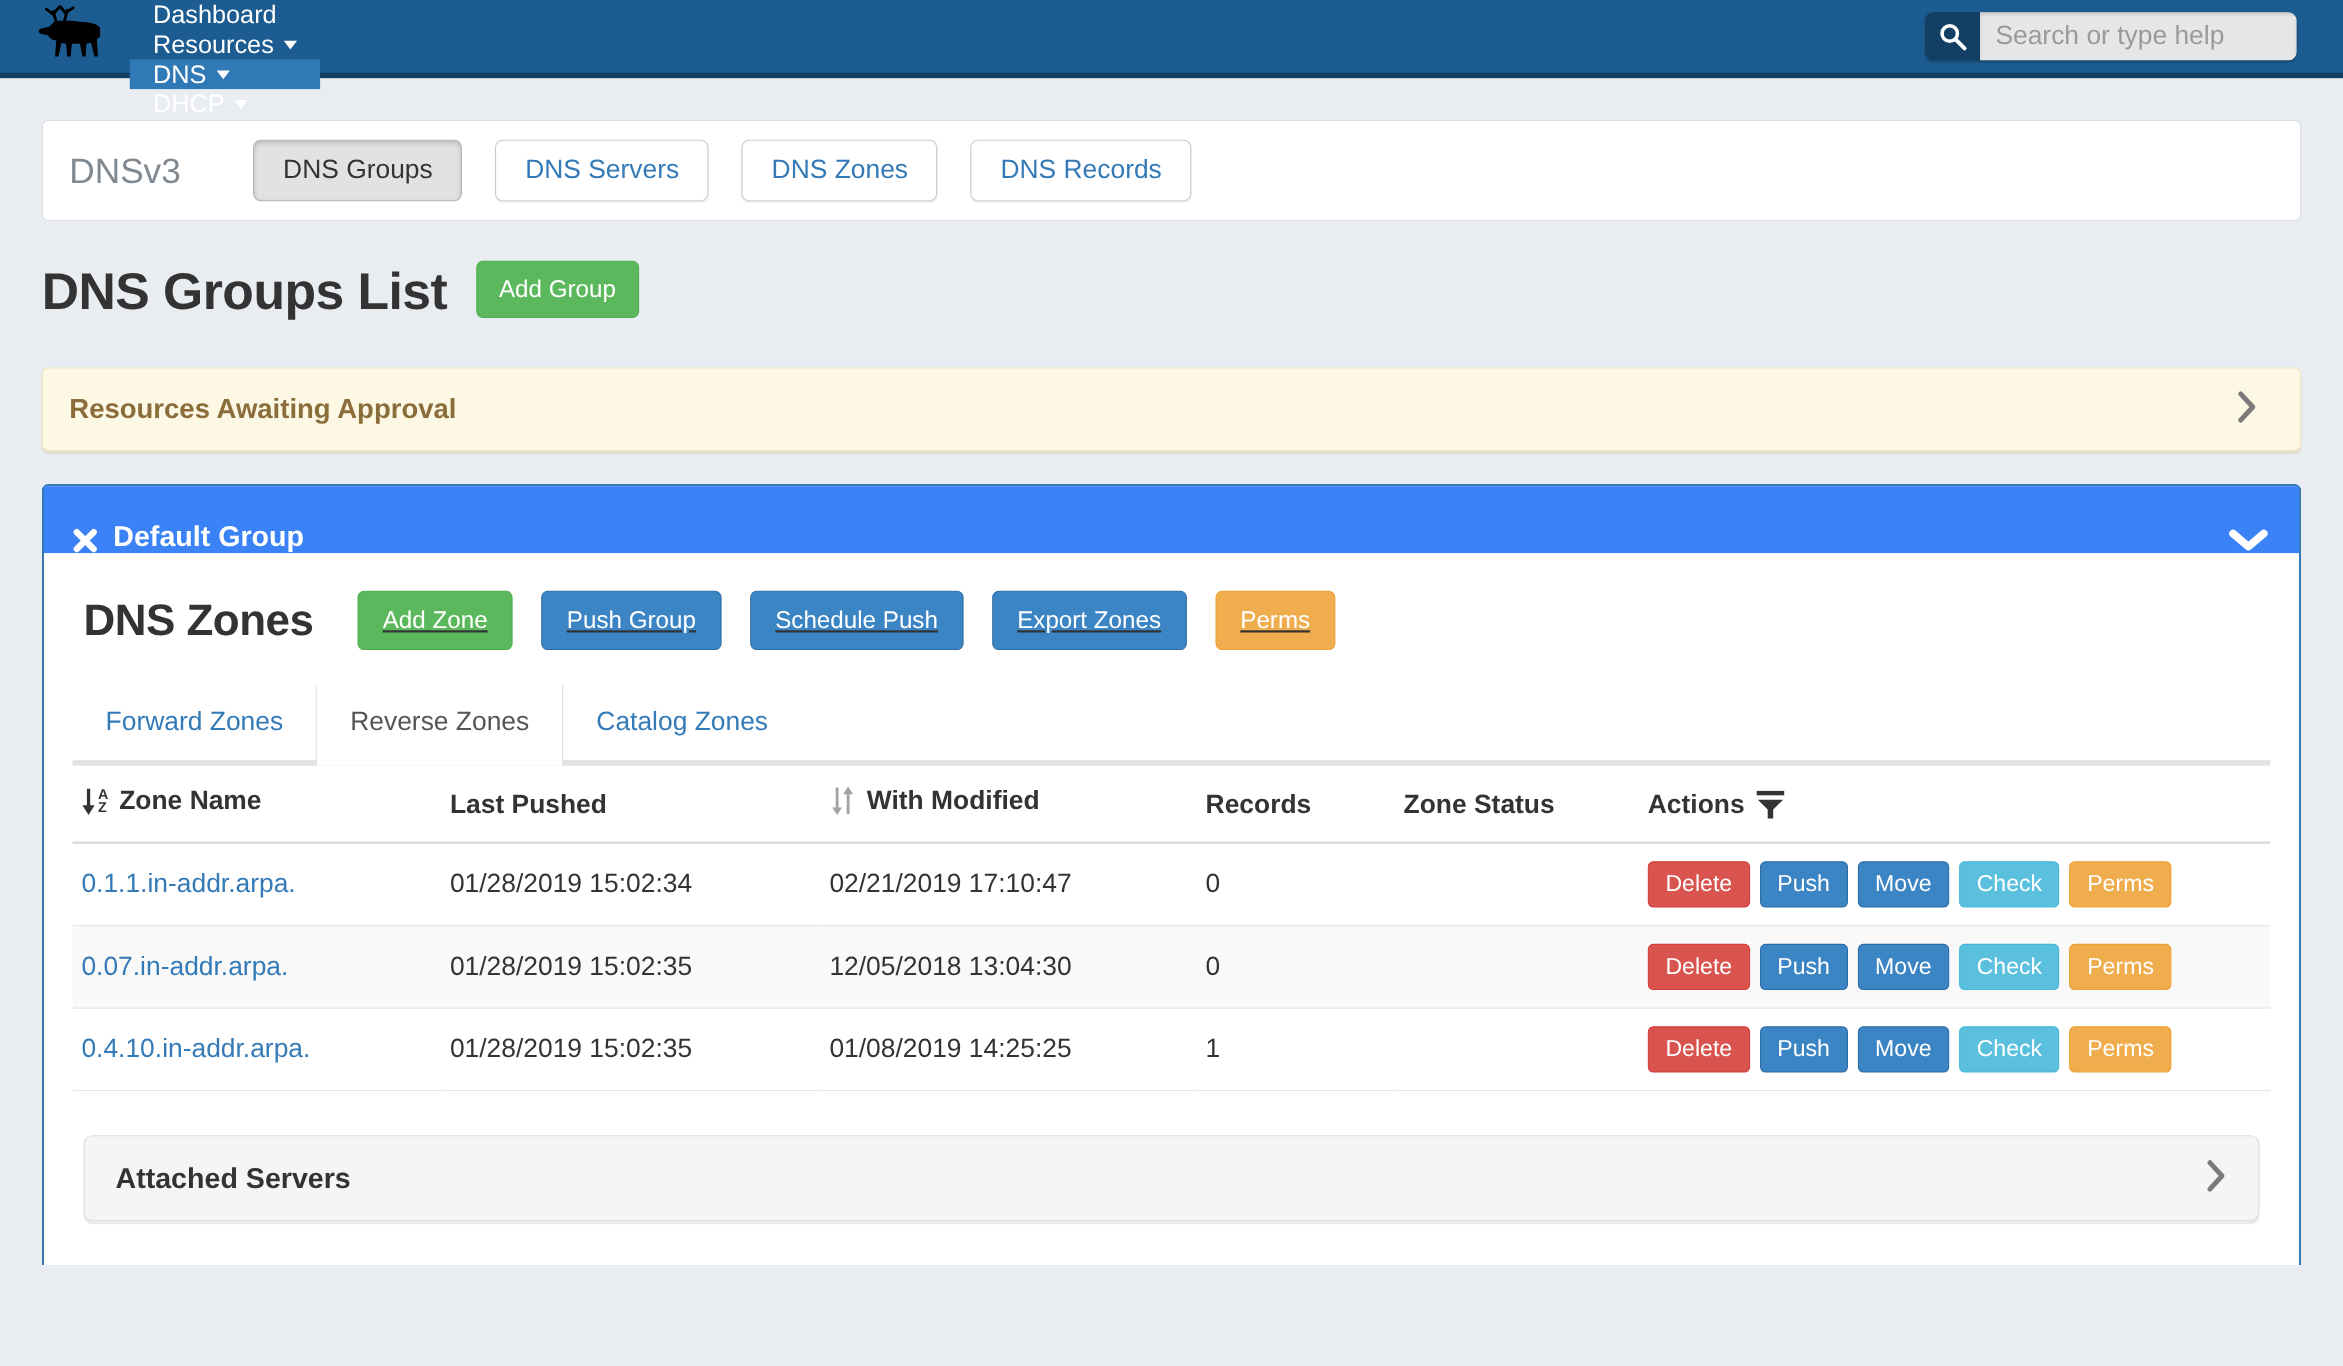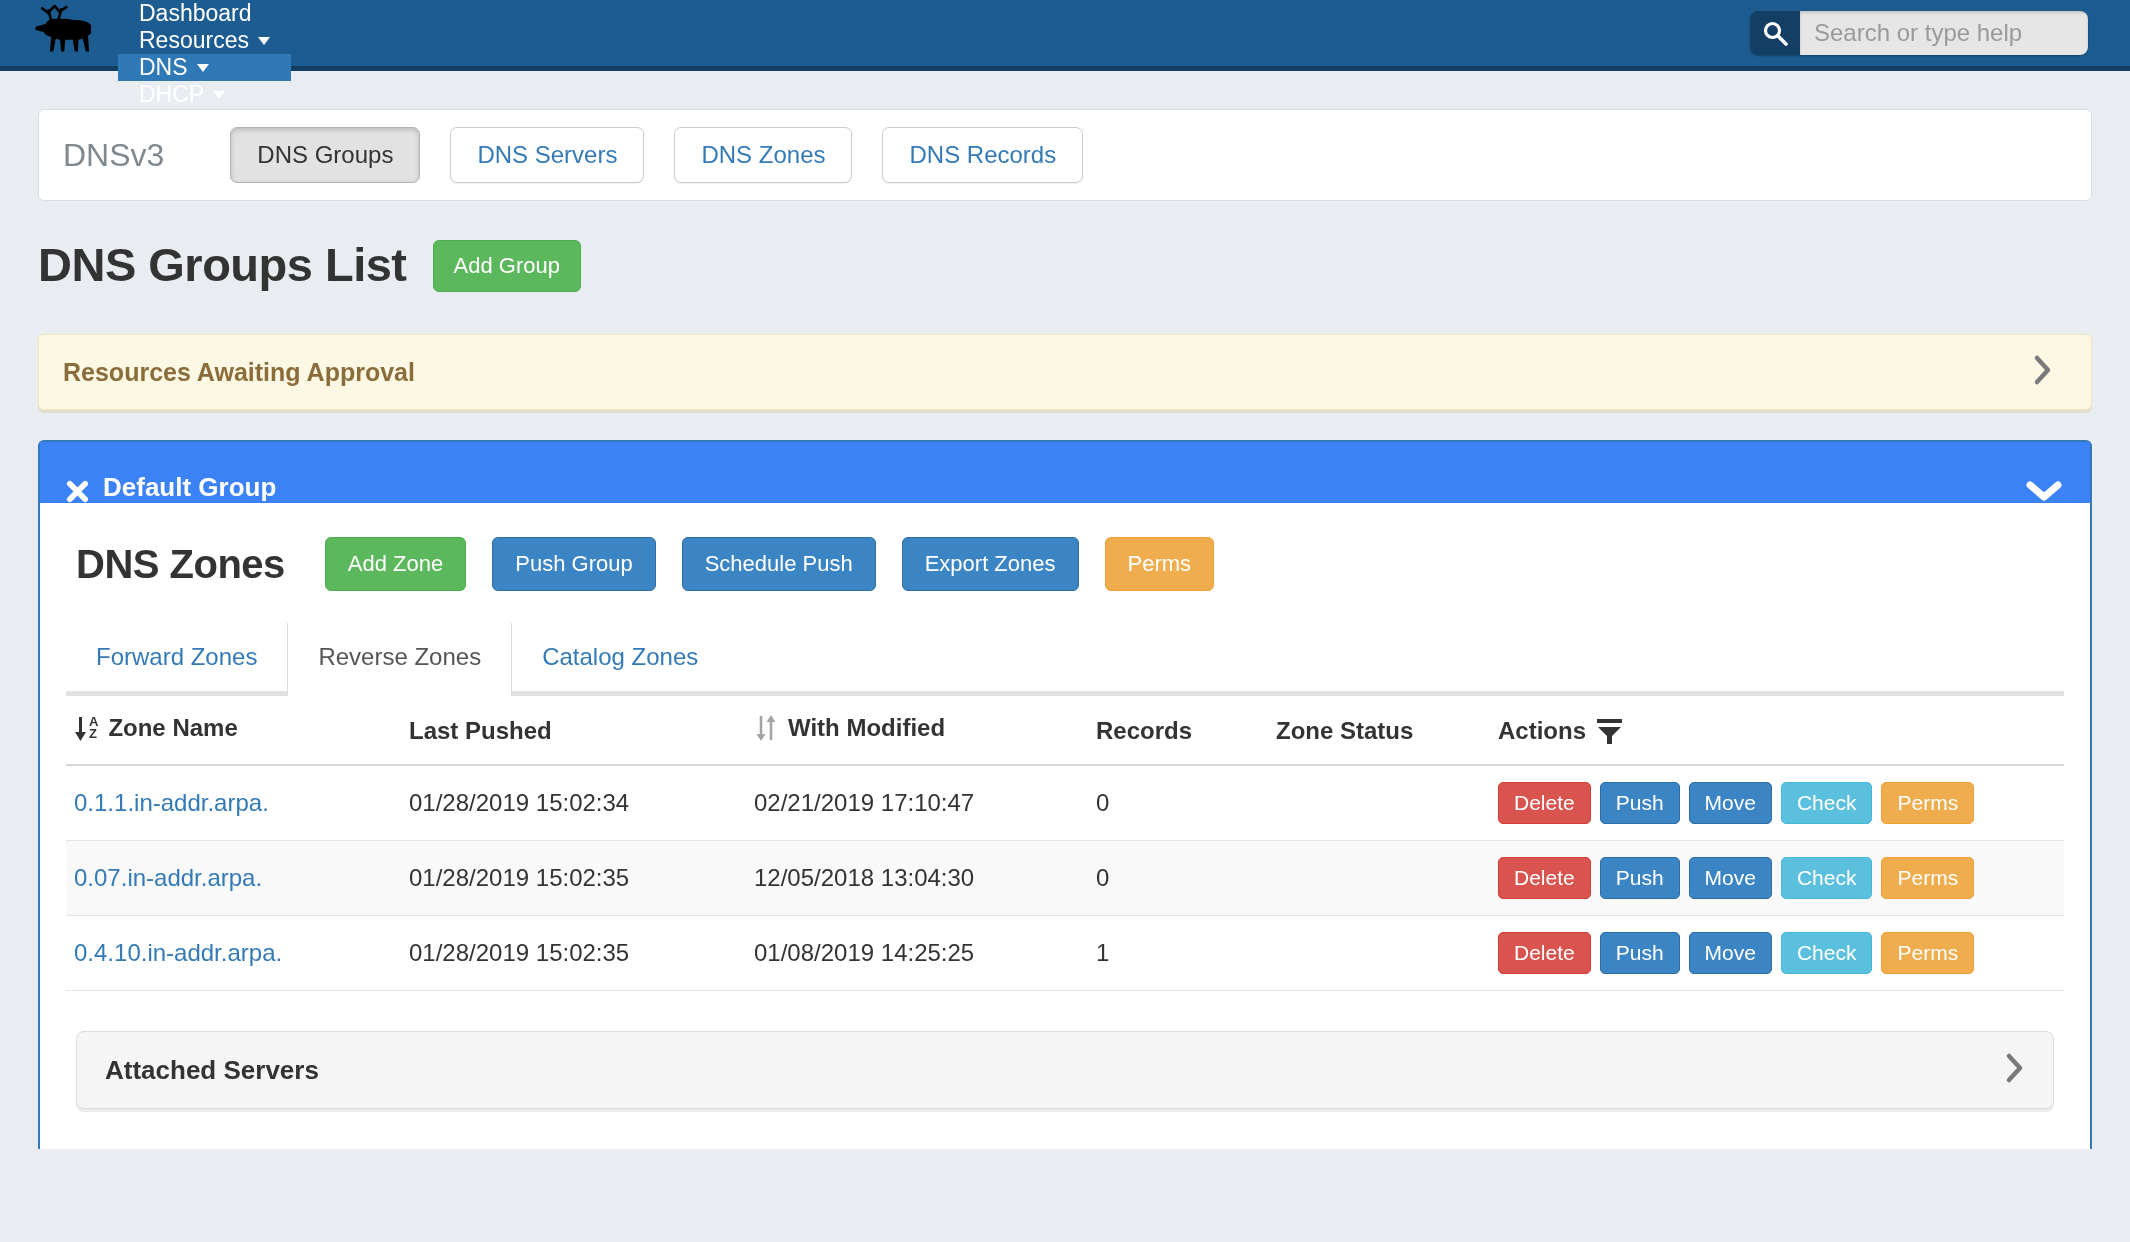--- a/index.html
+++ b/index.html
@@ -103,21 +103,21 @@
   .pill.active {
     background: #e2e2e2;
     border-color: #b3b3b3;
     color: #333;
     box-shadow: inset 0 2px 5px rgba(0,0,0,0.18);
     margin-left: 24px;
   }
 
   
   .title-row {
-    display: flex; align-items: flex-end;
+    display: flex; align-items: flex-start;
     margin: 36px 0 26px 0;
   }
   .page-title {
     margin: 0;
     font-size: 47px;
     font-weight: bold;
     color: #333;
     letter-spacing: -0.5px;
   }
   .btn {
@@ -189,21 +189,21 @@
   .group-body { padding: 34px 26px 40px 26px; background: #fff; }
 
   .zones-row { display: flex; align-items: center; }
   .zones-title {
     margin: 0 14px 0 10px;
     font-size: 40px;
     font-weight: bold;
     color: #333;
     letter-spacing: -0.5px;
   }
-  .group-toolbar { display: flex; align-items: flex-end; }
+  .group-toolbar { display: flex; align-items: flex-end; text-decoration: underline; }
   .btn-tool { font-size: 22px; padding: 13px 22px; margin-left: 26px; }
 
   
   .tabs {
     display: flex;
     align-items: flex-end;
     margin-top: 32px;
     border-bottom: 5px solid #e2e2e2;
   }
   .tab {

